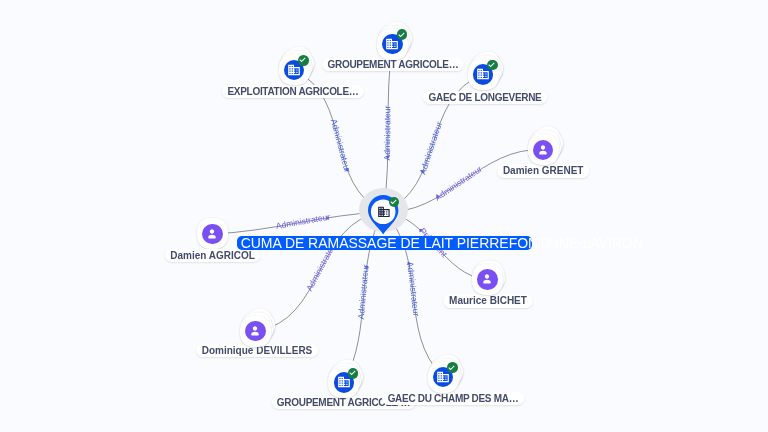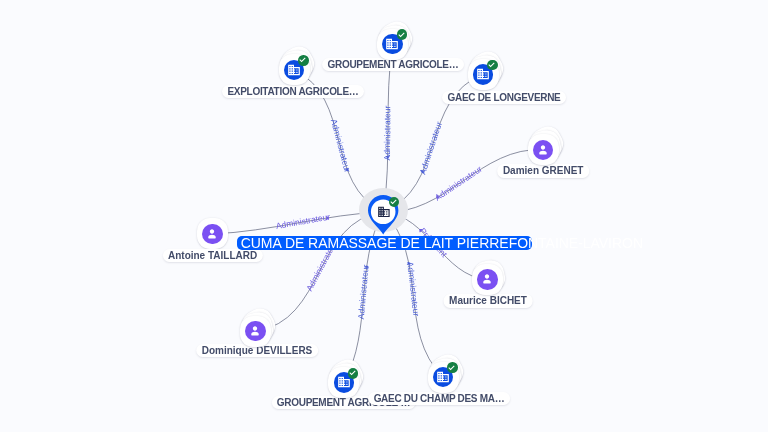--- a/index.html
+++ b/index.html
@@ -127,21 +127,21 @@
           </div>
     </div>
         <div class="badge" style="z-index:11;left:4px;top:-14.6px;width:10.5px;height:10.5px;background:#157f43">
       <div style="position:absolute;left:-0.75px;top:-0.75px">
             <svg width="12" height="12" viewBox="0 0 24 24" style="display:block">
               <path fill="#fff" d="M9.2 16.4L4.8 12l1.4-1.4 3 3 6.6-6.6L17.2 8.4z"></path>
             </svg>
           </div>
         </div>
       </div>
-      <div class="nlabel caps" style="left: 504px; top: 90.7px;">GAEC DE LONGEVERNE</div>
+      <div class="nlabel caps" style="left: 485px; top: 90.7px;">GAEC DE LONGEVERNE</div>
       <div class="node" style="left: 543px; top: 149.8px;">
         <div class="card" style="transform:translate(3.3px,-6.6px) rotate(-28deg);z-index:0"></div>
         <div class="card" style="transform:translate(1.65px,-3.3px) rotate(-14deg);z-index:1"></div>
         <div class="card" style="transform:translate(0px,0px) rotate(0deg);z-index:2"></div>
         <div class="chip" style="z-index:10;background:#7b50f2">
       <div style="position:absolute;left:3px;top:3px">
             <svg width="14" height="14" viewBox="0 0 24 24" style="display:block">
               <path fill="#fff" d="M12 11.4c2.05 0 3.7-1.66 3.7-3.7S14.05 4 12 4 8.3 5.66 8.3 7.7s1.65 3.7 3.7 3.7zm0 1.85c-2.47 0-6.4 1.24-6.4 3.7v1.6c0 .52.43.95.95.95h10.9c.52 0 .95-.43.95-.95v-1.6c0-2.46-3.93-3.7-6.4-3.7z"></path>
             </svg>
           </div>
@@ -151,21 +151,21 @@
       <div class="node" style="left: 212.7px; top: 233.9px;">
         <div class="card" style="transform:translate(0px,0px) rotate(0deg);z-index:0"></div>
         <div class="chip" style="z-index:10;background:#7b50f2">
       <div style="position:absolute;left:3px;top:3px">
             <svg width="14" height="14" viewBox="0 0 24 24" style="display:block">
               <path fill="#fff" d="M12 11.4c2.05 0 3.7-1.66 3.7-3.7S14.05 4 12 4 8.3 5.66 8.3 7.7s1.65 3.7 3.7 3.7zm0 1.85c-2.47 0-6.4 1.24-6.4 3.7v1.6c0 .52.43.95.95.95h10.9c.52 0 .95-.43.95-.95v-1.6c0-2.46-3.93-3.7-6.4-3.7z"></path>
             </svg>
           </div>
     </div>
       </div>
-      <div class="nlabel" style="left: 212.6px; top: 248.6px;">Antoine TAILLARD</div>
+      <div class="nlabel" style="left: 212.6px; top: 248.6px;">Damien AGRICOL</div>
       <div class="node" style="left: 487.7px; top: 279.7px;">
         <div class="card" style="transform:translate(1.65px,-3.3px) rotate(-14deg);z-index:0"></div>
         <div class="card" style="transform:translate(0px,0px) rotate(0deg);z-index:1"></div>
         <div class="chip" style="z-index:10;background:#7b50f2">
       <div style="position:absolute;left:3px;top:3px">
             <svg width="14" height="14" viewBox="0 0 24 24" style="display:block">
               <path fill="#fff" d="M12 11.4c2.05 0 3.7-1.66 3.7-3.7S14.05 4 12 4 8.3 5.66 8.3 7.7s1.65 3.7 3.7 3.7zm0 1.85c-2.47 0-6.4 1.24-6.4 3.7v1.6c0 .52.43.95.95.95h10.9c.52 0 .95-.43.95-.95v-1.6c0-2.46-3.93-3.7-6.4-3.7z"></path>
             </svg>
           </div>
     </div>
@@ -216,21 +216,21 @@
           </div>
     </div>
         <div class="badge" style="z-index:11;left:4px;top:-14.6px;width:10.5px;height:10.5px;background:#157f43">
       <div style="position:absolute;left:-0.75px;top:-0.75px">
             <svg width="12" height="12" viewBox="0 0 24 24" style="display:block">
               <path fill="#fff" d="M9.2 16.4L4.8 12l1.4-1.4 3 3 6.6-6.6L17.2 8.4z"></path>
             </svg>
           </div>
         </div>
       </div>
-      <div class="nlabel caps" style="left: 439px; top: 391.5px;">GAEC DU CHAMP DES MA…</div>
+      <div class="nlabel caps" style="left: 453px; top: 391.5px;">GAEC DU CHAMP DES MA…</div>
       <div class="node" style="left: 383.3px; top: 211.9px; z-index: 20;">
     <div class="halo" style="width:48.5px;height:44.5px;left:-24px;top:-24.2px;"></div>
     <svg width="30.4" height="39.4" viewBox="0 0 30.4 39.4" style="position:absolute;left:-15.2px;top:-16.7px;overflow:visible">
       <path d="M15.2 0 C6.8 0 0 6.8 0 15.2 C0 21.5 4.3 26.6 8.2 30.9 C11.5 34.5 14 37.3 15.2 39.4 C16.4 37.3 18.9 34.5 22.2 30.9 C26.1 26.6 30.4 21.5 30.4 15.2 C30.4 6.8 23.6 0 15.2 0 Z" fill="#0a5bf5"></path>
       <circle cx="15.2" cy="16.7" r="12.3" fill="#fff"></circle>
     </svg>
     <div style="position:absolute;left:-6px;top:-6.6px;z-index:5">
           <svg width="13.8" height="13.8" viewBox="0 0 24 24" style="display:block">
             <path fill="#1c2545" d="M12 7V3H2v18h20V7H12zM6 19H4v-2h2v2zm0-4H4v-2h2v2zm0-4H4V9h2v2zm0-4H4V5h2v2zm4 12H8v-2h2v2zm0-4H8v-2h2v2zm0-4H8V9h2v2zm0-4H8V5h2v2zm10 12h-8v-2h2v-2h-2v-2h2v-2h-2V9h8v10zm-2-8h-2v2h2v-2zm0 4h-2v2h2v-2z"></path>
           </svg>

